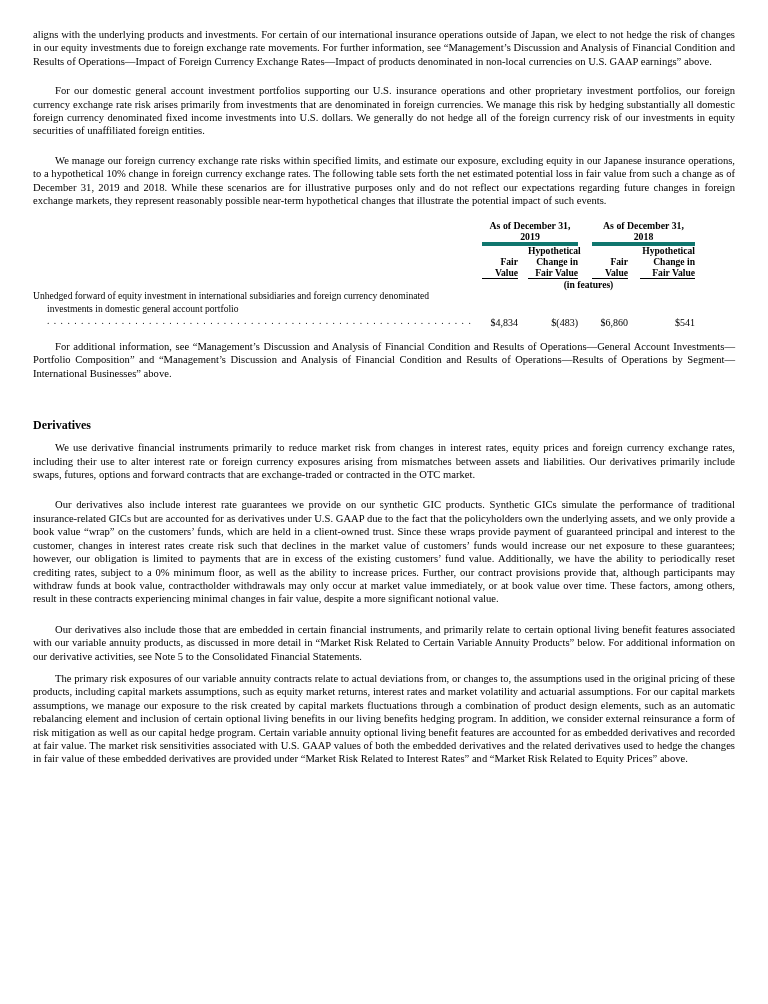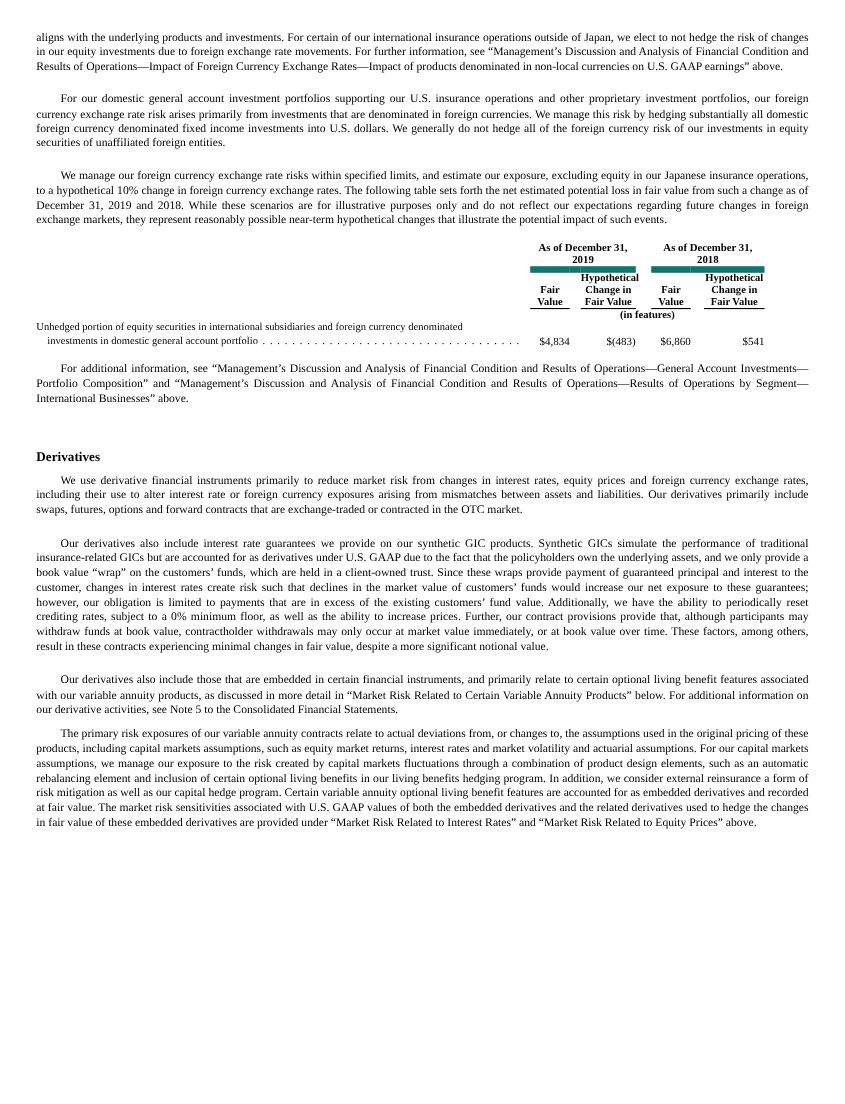--- a/index.html
+++ b/index.html
@@ -46,28 +46,28 @@
     margin: 13px 0 12px 0;
   }
   table.fx-table td, table.fx-table th { padding: 0; margin: 0; }
   th.group-th {
     font-weight: bold;
     font-size: 9.8px;
     line-height: 11px;
     text-align: center;
     white-space: pre-line;
     vertical-align: bottom;
-    border-bottom: 6px solid #0f766e;
+    border-bottom: 4px solid #0f766e;
     padding-bottom: 2px;
   }
   th.sub-th {
     font-weight: bold;
     font-size: 9.6px;
     line-height: 10.6px;
-    text-align: center;
+    text-align: right;
     white-space: pre-line;
     vertical-align: bottom;
     border-bottom: 1px solid #000;
     padding-top: 3px;
     padding-bottom: 1px;
   }
   td.units {
     font-weight: bold;
     font-size: 9.6px;
     text-align: center;
@@ -77,20 +77,21 @@
   td.row-label {
     font-size: 9.6px;
     line-height: 12.6px;
   }
   td.row-label .lbl1 { white-space: nowrap; overflow: visible; }
   td.row-label .lbl2 {
     display: flex;
     align-items: baseline;
     padding-left: 10px;
     overflow: hidden;
+    flex-direction: column;
   }
   td.row-label .leader {
     flex: 1;
     overflow: hidden;
     white-space: nowrap;
     margin-left: 4px;
     letter-spacing: 1px;
   }
   td.val {
     text-align: right;
@@ -171,21 +172,21 @@
           <td></td>
         </tr>
         <tr>
           <td></td>
           <td></td>
           <td class="units" colspan="7">(in features)</td>
           <td></td>
         </tr>
         <tr class="data-row">
           <td class="row-label">
-            <div class="lbl1">Unhedged portion of equity securities in international subsidiaries and foreign currency denominated</div>
+            <div class="lbl1">Unhedged forward of equity investment in international subsidiaries and foreign currency denominated</div>
             <div class="lbl2">
               <span>investments in domestic general account portfolio</span>
               <span class="leader">. . . . . . . . . . . . . . . . . . . . . . . . . . . . . . . . . . . . . . . . . . . . . . . . . . . . . . . . . . . . . . . . . . . . . . . .</span>
             </div>
           </td>
           <td></td>
           <td class="val">$4,834</td>
           <td></td>
           <td class="val">$(483)</td>
           <td></td>

